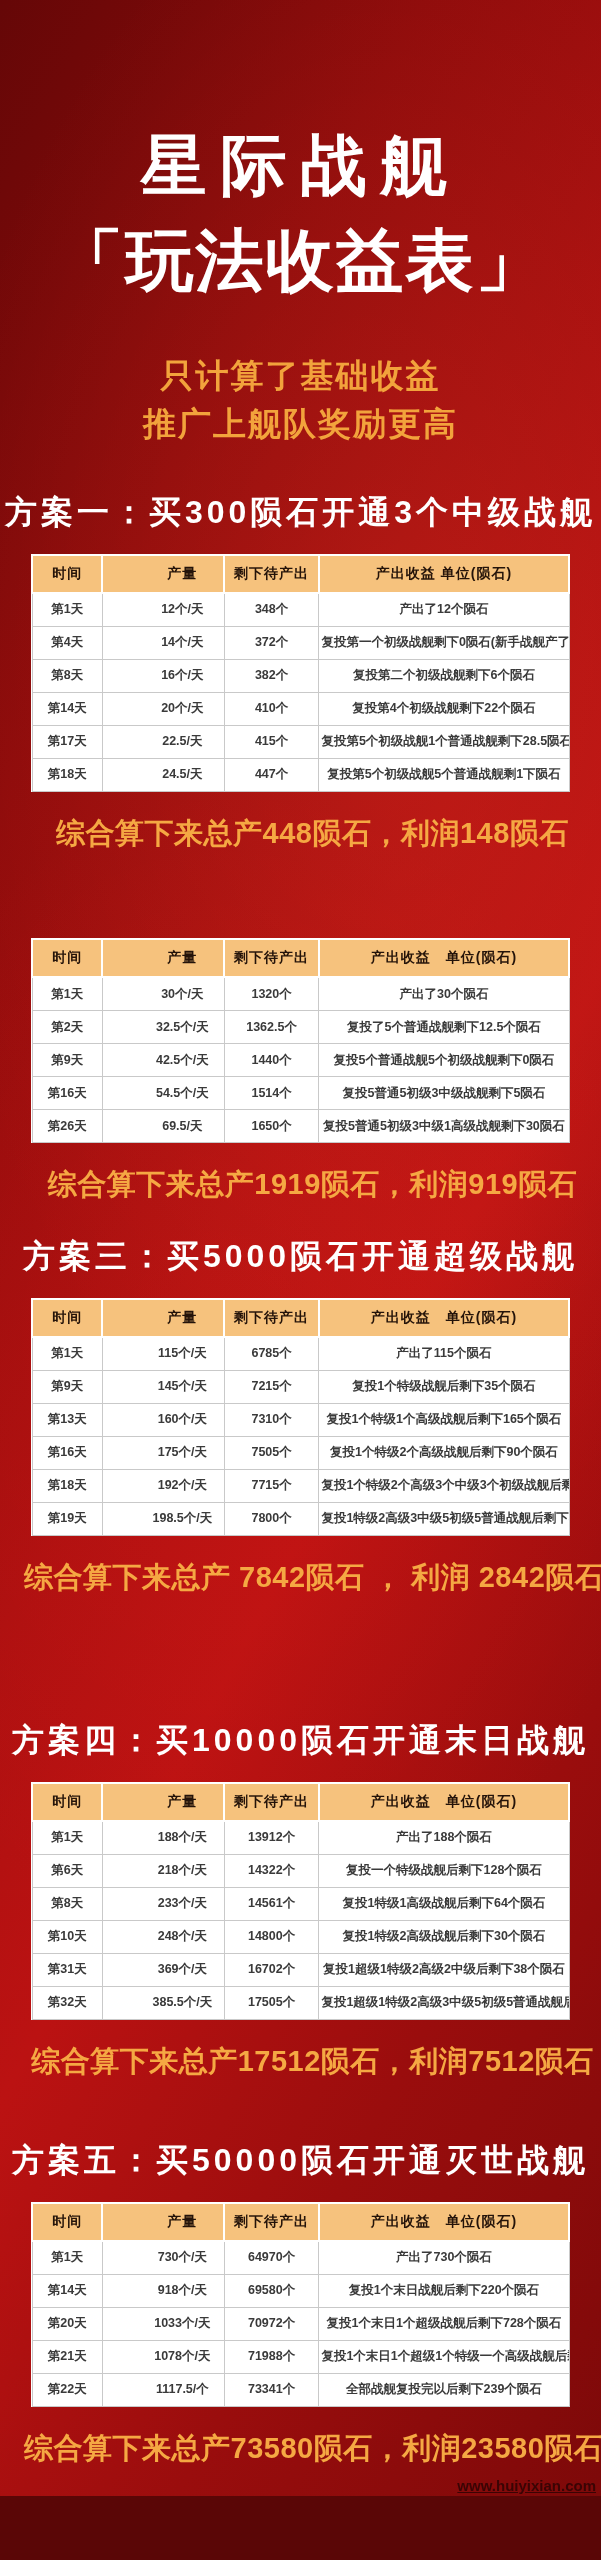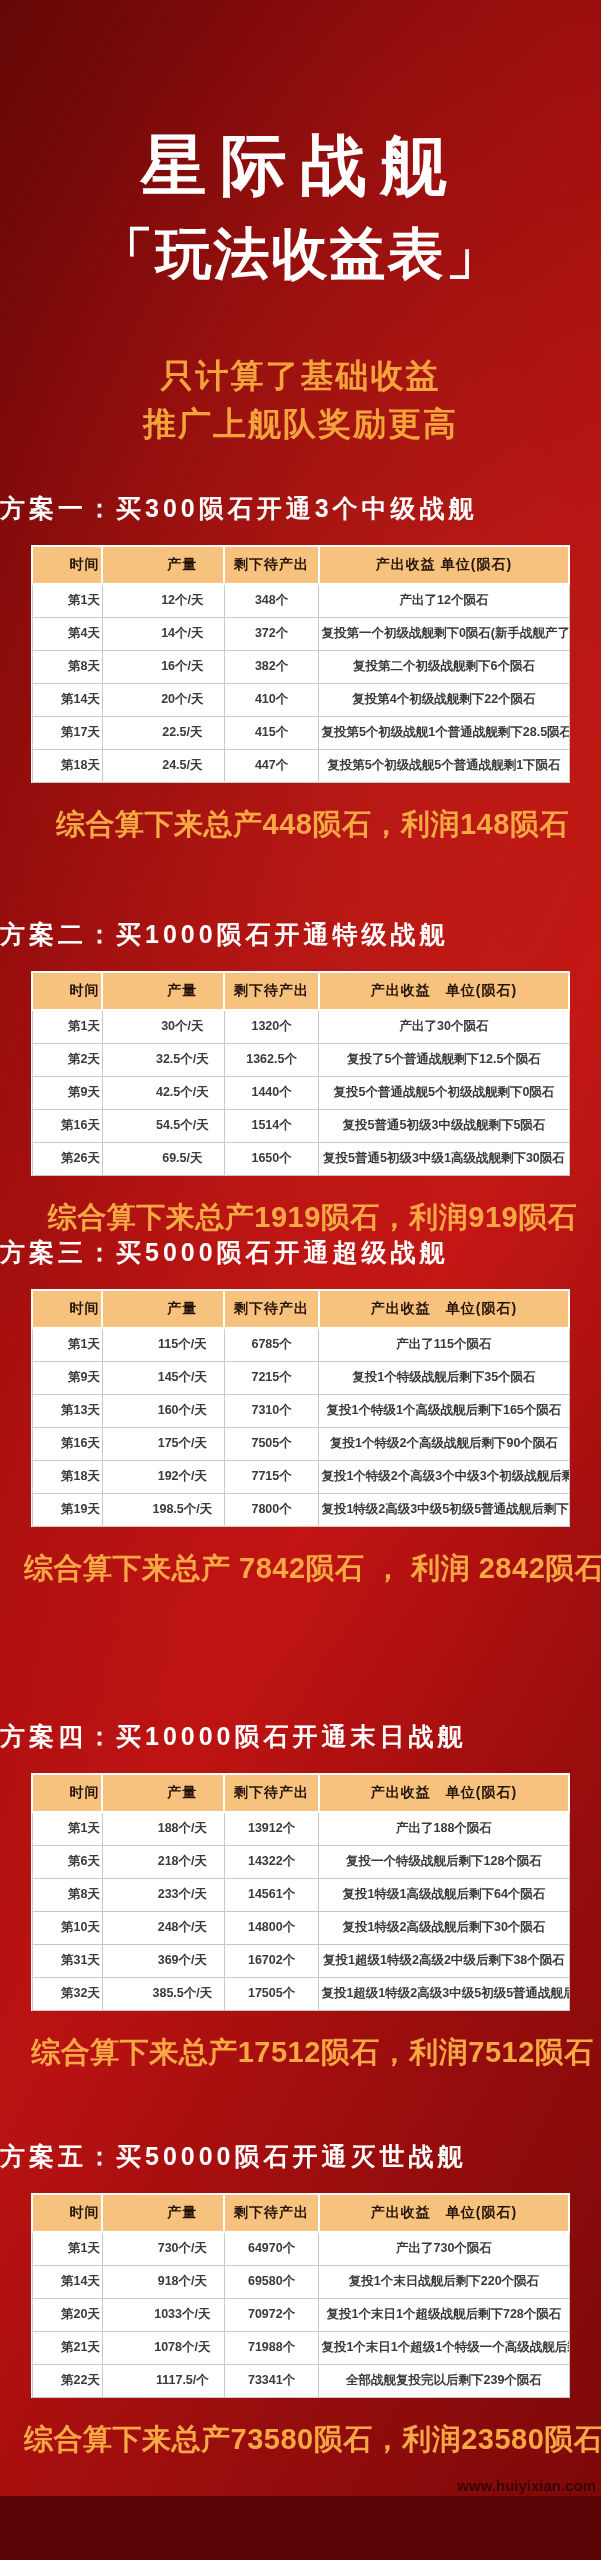--- a/index.html
+++ b/index.html
@@ -19,67 +19,67 @@
       linear-gradient(118deg, #650707 0%, #8d0b0b 22%, #ad1010 45%, #bb1212 58%, #9a0d0d 78%, #7d0909 100%);
   }
   .hero{
     position:absolute; top:128px; left:0; right:0;
     text-align:center; color:#ffffff;
   }
   .hero-line1{
     font-size:66px; font-weight:bold; letter-spacing:14px; line-height:1.15;
   }
   .hero-line2{
-    font-size:56px; font-weight:bold; letter-spacing:2px; line-height:1.2; margin-top:16px;
+    font-size:68px; font-weight:bold; letter-spacing:2px; line-height:1.2; margin-top:16px;
   }
   .subtitle{
     position:absolute; top:352px; left:0; right:0;
     text-align:center; color:#f2a33c; font-weight:bold;
     font-size:33px; line-height:1.45; letter-spacing:2px;
   }
   .plan{
     position:absolute; left:0; right:0;
   }
   .plan-title{
-    margin:0; color:#ffffff; font-weight:bold;
-    font-size:25px; letter-spacing:4px; line-height:1.3;
+    margin:0; text-align:center; color:#ffffff; font-weight:bold;
+    font-size:32px; letter-spacing:4px; line-height:1.3;
   }
   .table-wrap{
     margin:20px 31px 0 31px;
   }
   table.plan-table{
     width:100%; border-collapse:collapse; background:#ffffff;
     table-layout:fixed; font-weight:bold;
   }
   table.plan-table th{
     background:#f6c27d; color:#241309;
     border:2px solid #ffffff;
     padding:9px 2px; font-size:14px; letter-spacing:1px;
     text-align:center; white-space:nowrap; overflow:hidden;
   }
   table.plan-table td{
     color:#3a3a3a; border:1px solid #c9c9c9;
     padding:7.5px 2px; font-size:12.5px;
     text-align:center; white-space:nowrap; overflow:hidden;
   }
-  table.plan-table .c0{width:12%;text-align:right;}
+  table.plan-table .c0{width:12%;}
   table.plan-table .c1{width:14.5%;padding-left:40px;}
   table.plan-table .c2{width:16.5%;}
   .plan-summary{
     margin-top:22px; text-align:center; color:#f5a843; font-weight:bold;
     font-size:29px; letter-spacing:0.5px; white-space:nowrap;padding-left:24px;
   }
   #plan-1{top:492px;}
   #plan-2{top:918px;}
   #plan-3{top:1236px;}
   #plan-4{top:1720px;}
   #plan-5{top:2140px;}
   .watermark{
     position:absolute; right:5px; bottom:2px;
-    color:rgba(45,4,4,0.85); font-size:15px; font-weight:bold;
+    color:rgba(45,4,4,0.85); font-size:15px; font-weight:bold;text-decoration:underline;
   }
 </style>
 </head>
 <body>
 
 <div id="poster">
 
   <header class="hero">
     <div class="hero-line1">星际战舰</div>
     <div class="hero-line2">「玩法收益表」</div>
@@ -139,21 +139,20 @@
               <td class="c2">447个</td>
               <td class="c3">复投第5个初级战舰5个普通战舰剩1下陨石</td>
             </tr>
           </tbody>
         </table>
       </div>
     <div class="plan-summary">综合算下来总产448陨石，利润148陨石</div>
   </section>
 
   <section class="plan" id="plan-2">
-    <h3 class="plan-title">方案二：买1000陨石开通特级战舰</h3>
     <div class="table-wrap">
         <table class="plan-table">
           <thead>
             <tr>
               <th class="c0">时间</th>
               <th class="c1">产量</th>
               <th class="c2">剩下待产出</th>
               <th class="c3">产出收益　单位(陨石)</th>
             </tr>
           </thead>

